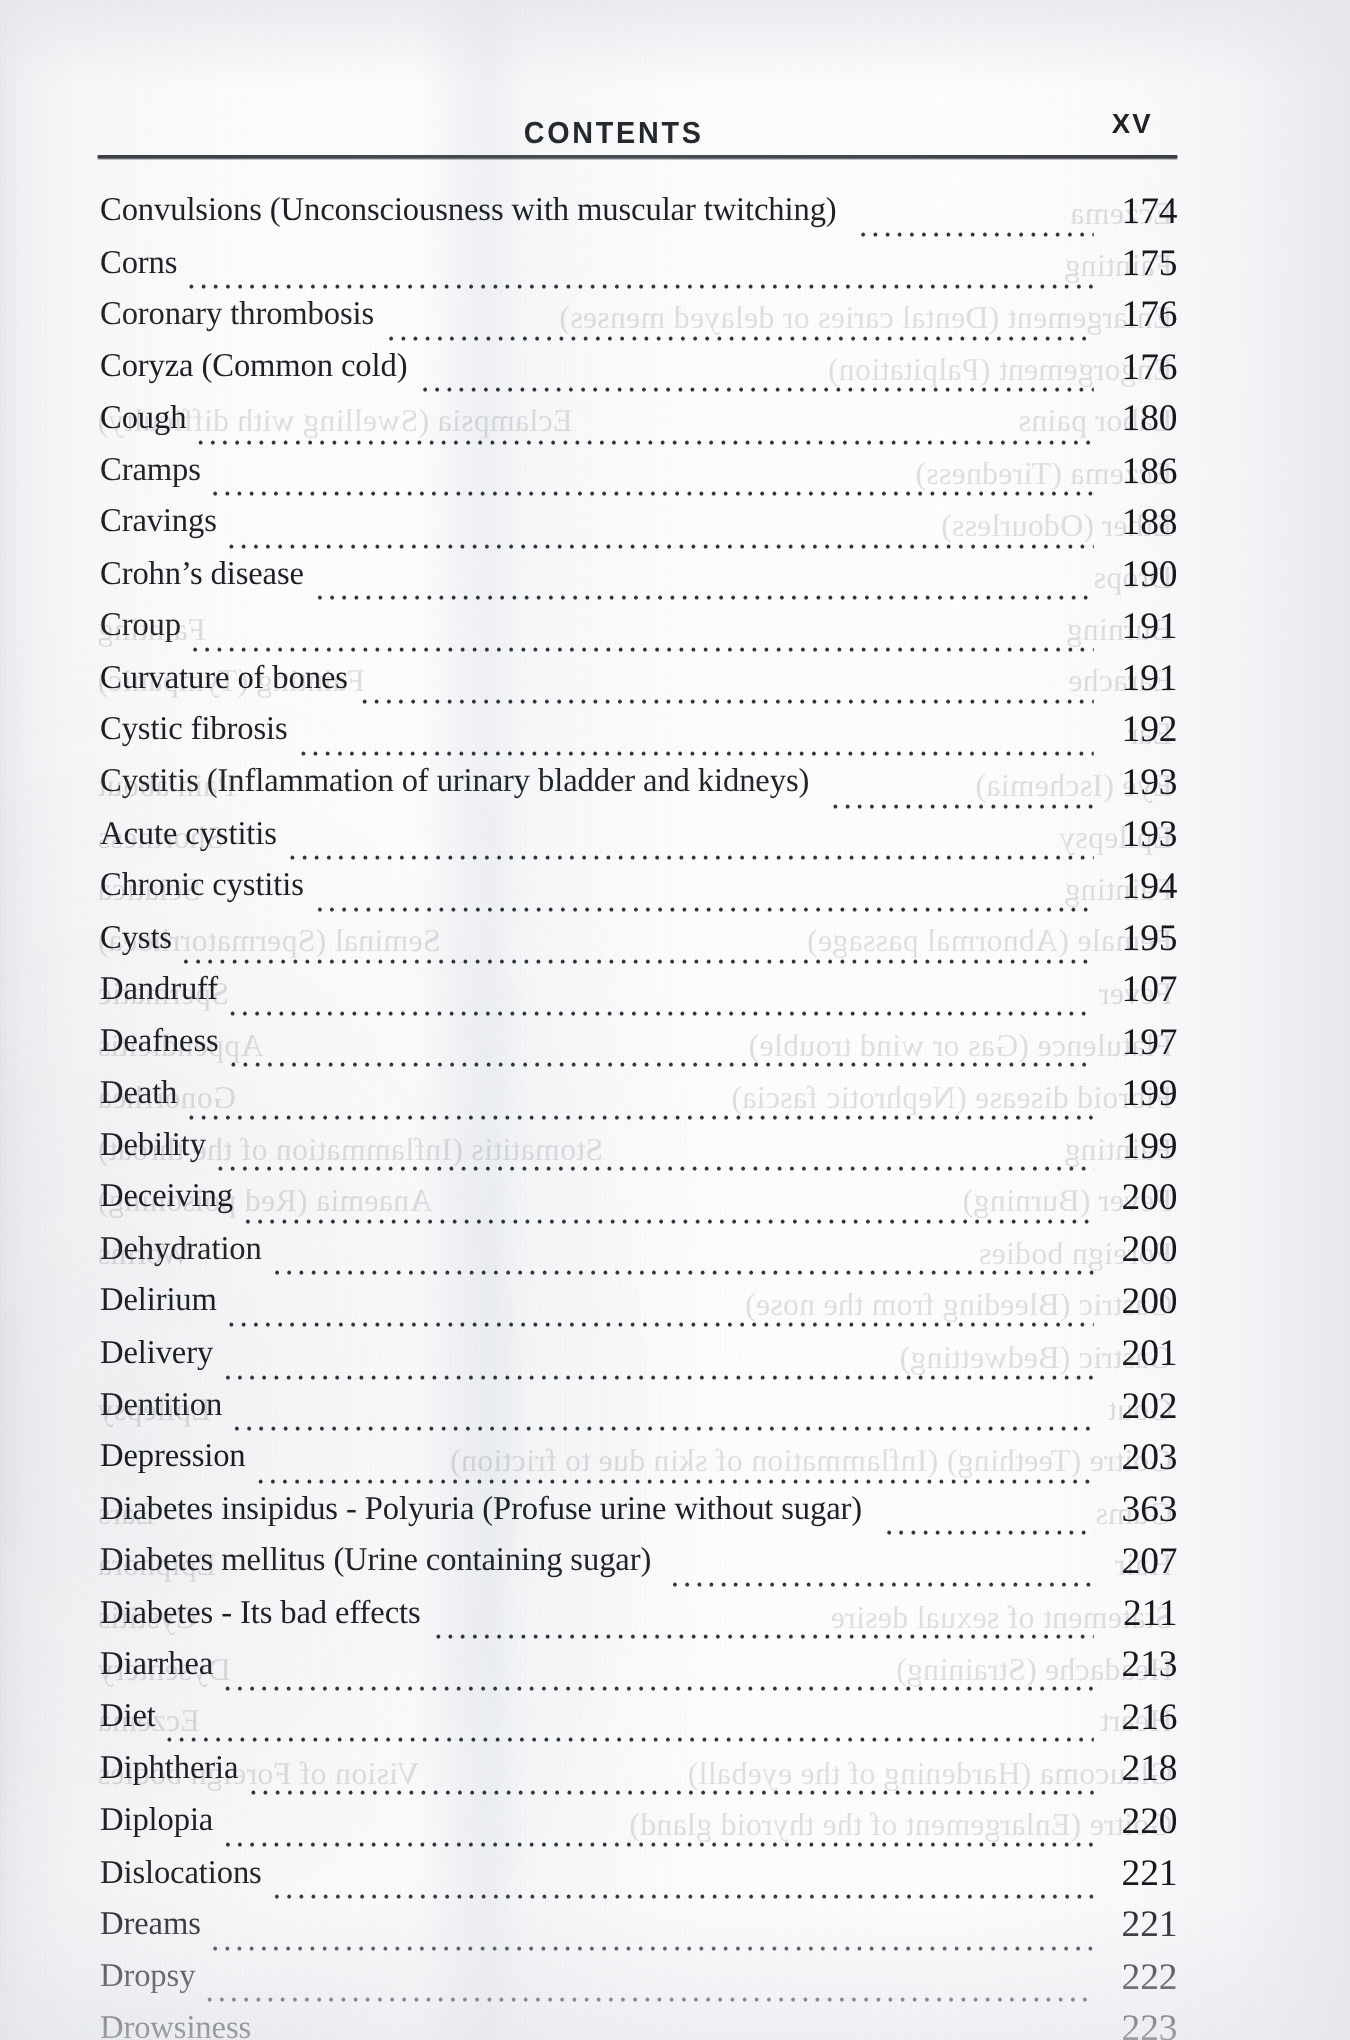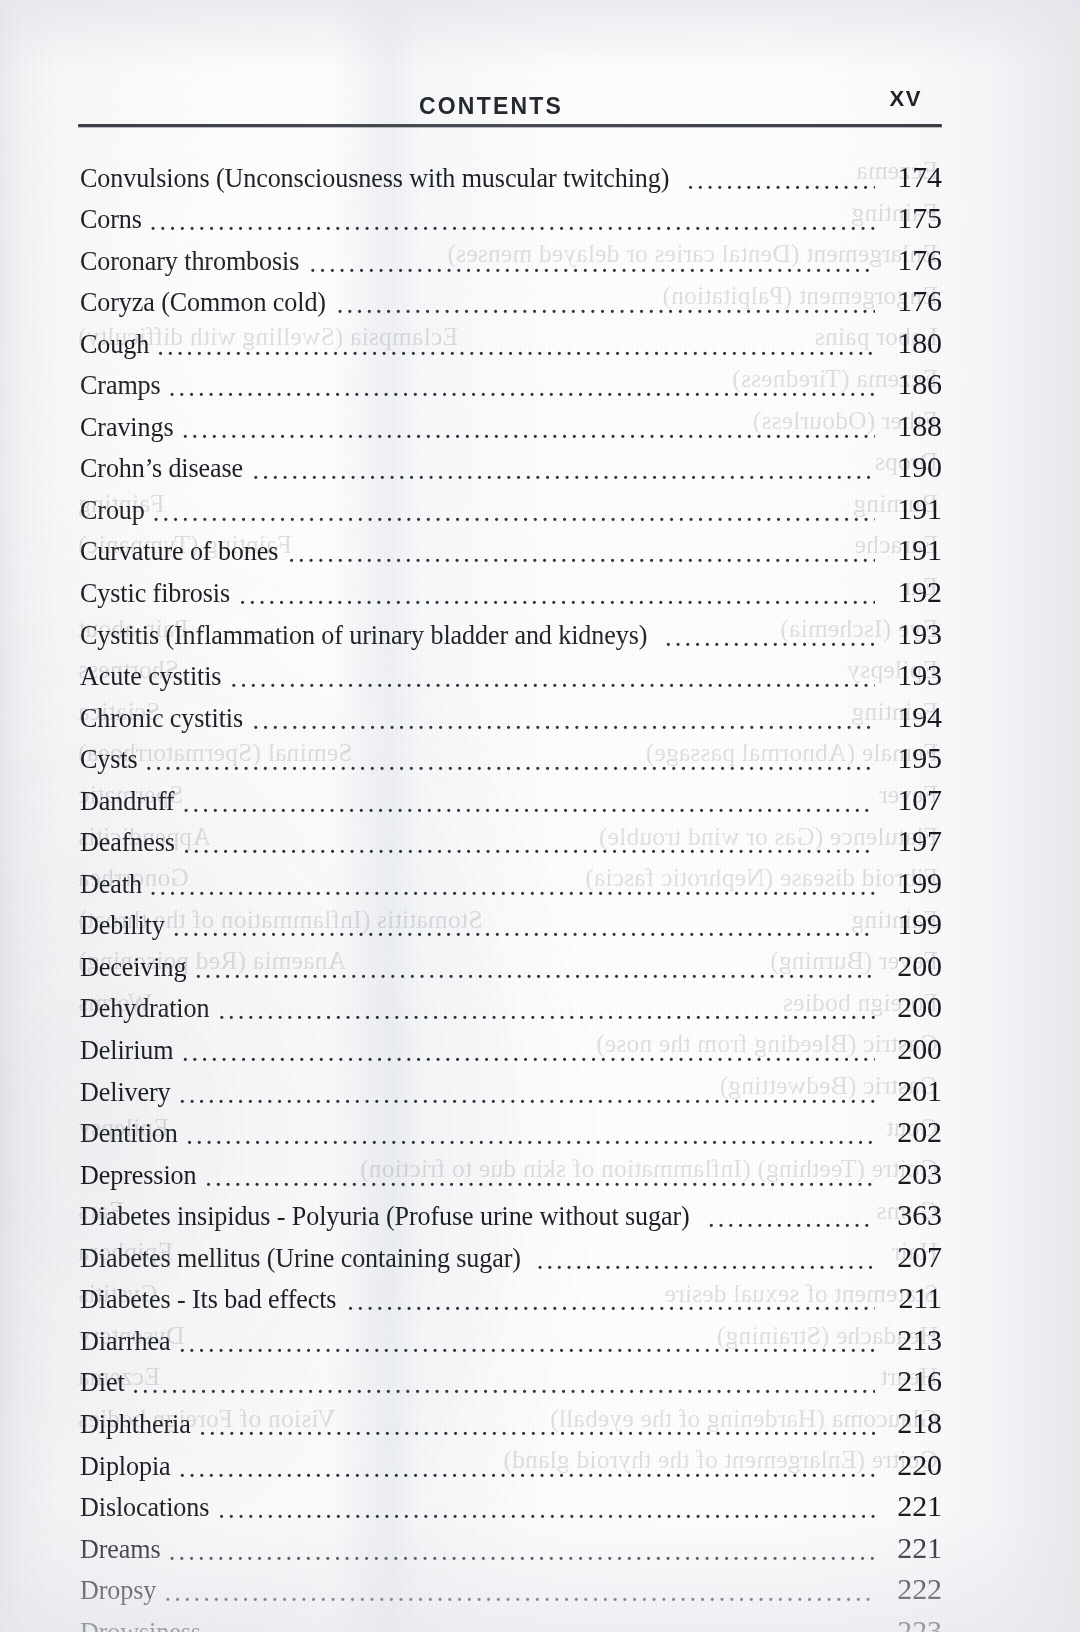--- a/index.html
+++ b/index.html
@@ -143,21 +143,21 @@
 
   
   .toc {
     position: absolute;
     left: 80px;
     top: 152px;
     width: 862px;
   }
   .toc-row {
     display: flex;
-    align-items: flex-end;
+    align-items: flex-start;
     height: 41.55px;
     font-size: 26.5px;
     color: #1d2026;
     white-space: nowrap;
     letter-spacing: -0.1px;
   }
   .toc-label {
     flex: 0 0 auto;
     transform: scaleX(0.985);
     transform-origin: left center;

